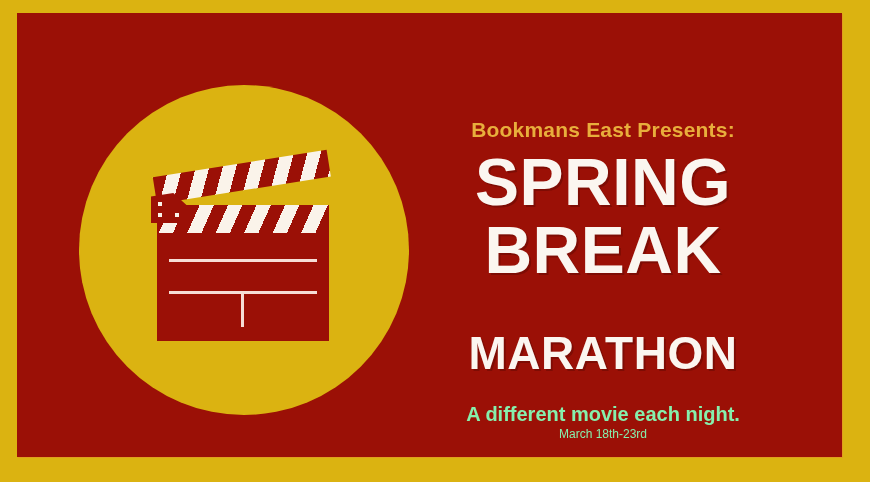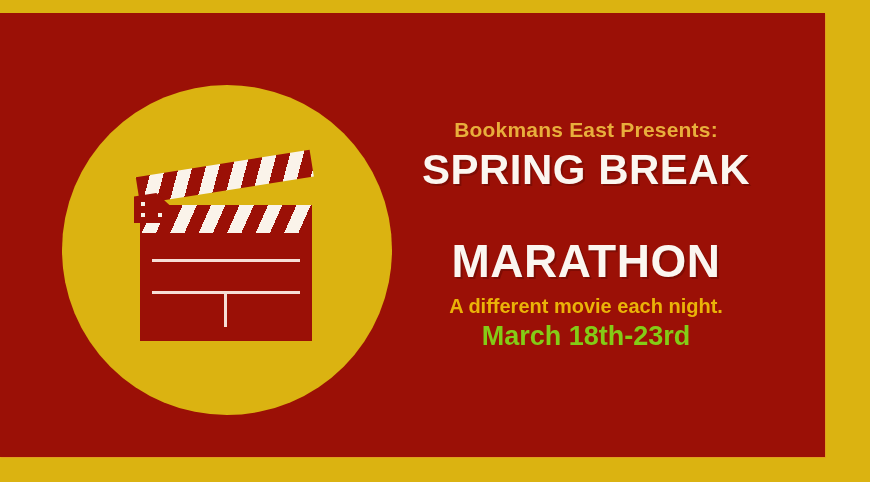--- a/index.html
+++ b/index.html
@@ -15,21 +15,21 @@
     position: relative;
     width: 870px;
     height: 482px;
     overflow: hidden;
     background: #DBB311; 
   }
 
   
   .panel {
     position: absolute;
-    left: 0;
+    left: 17px;
     top: 13px;
     width: 825px;
     height: 444px;
     background: #9B1006;
     box-shadow: 1px 1px 0 rgba(230,140,40,0.55);
   }
 
   
   .badge-circle {
     position: absolute;
@@ -146,35 +146,35 @@
     line-height: 1.25;
     margin-bottom: 6px;
   }
 
   .title-1, .title-2, .title-3 {
     color: #FBF6F0;
     font-weight: bold;
     letter-spacing: 0.5px;
     text-shadow: 2px 2px 0 rgba(90,8,3,0.45);
   }
-  .title-1 { font-size: 42px; line-height: 1.02; }
+  .title-1 { font-size: 66px; line-height: 1.02; }
   .title-2 { font-size: 46px; line-height: 1.12; }
   .title-3 { font-size: 46px; line-height: 1.12; margin-top: 44px; }
 
   .footer-1 {
-    color: #eab308;
+    color: #86efac;
     font-size: 20px;
     font-weight: bold;
     line-height: 1.3;
-    margin-top: 5px;
+    margin-top: 22px;
   }
   .footer-2 {
-    color: #84cc16;
-    font-size: 27px;
-    font-weight: bold;
+    color: #86efac;
+    font-size: 12px;
+    font-weight: normal;
     line-height: 1.3;
   }
 </style>
 </head>
 <body>
 
 <div class="poster">
 
   <div class="panel">
 

